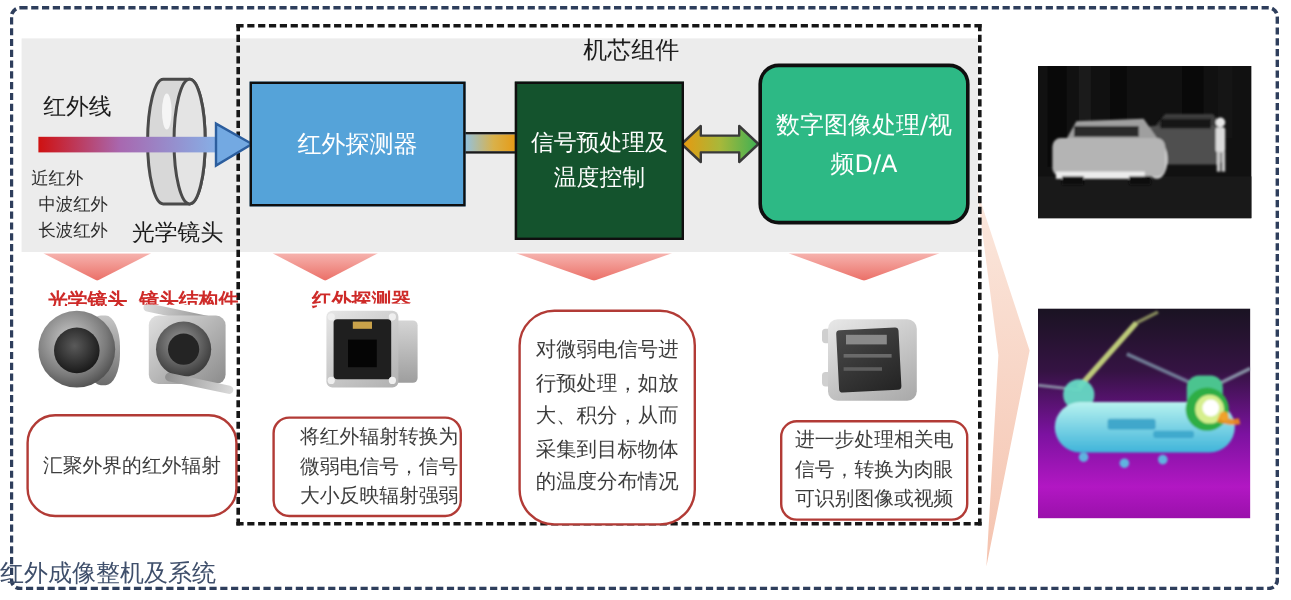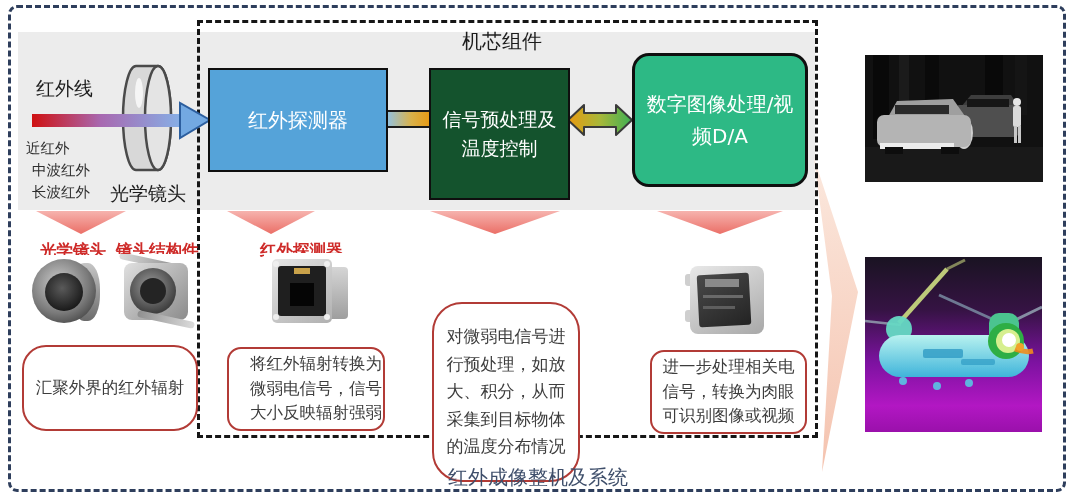--- a/index.html
+++ b/index.html
@@ -4,21 +4,21 @@
 <title>Infrared Imaging System Diagram</title>
 <style>
   html,body{margin:0;padding:0;background:#fff;}
   .stage{position:relative;width:1076px;height:500px;background:#ffffff;overflow:hidden;
          font-family:"DejaVu Sans","Liberation Sans",sans-serif;color:#1c1c1c;}
   .abs{position:absolute;}
   
   .outer-box{left:8px;top:5px;width:1058px;height:487px;border:3px dashed #2e3e5c;border-radius:9px;box-sizing:border-box;z-index:3;}
   .gray-panel{left:18px;top:32px;width:797px;height:178px;background:#ececec;z-index:1;}
   .inner-box{left:197px;top:20px;width:621px;height:418px;border:3px dashed #161616;box-sizing:border-box;z-index:3;}
-  .core-label{left:432px;top:28px;width:140px;text-align:center;font-size:20px;z-index:4;}
+  .core-label{left:456px;top:28px;width:140px;text-align:center;font-size:20px;z-index:4;}
   
   .ir-label{left:36px;top:76px;font-size:19px;z-index:4;}
   .lens-svg{left:112px;top:61px;z-index:4;}
   .beam-svg{left:30px;top:96px;z-index:5;}
   .wl{font-size:14.5px;color:#2e2e2e;z-index:4;}
   .wl1{left:26px;top:139px}.wl2{left:32px;top:161px}.wl3{left:32px;top:183px}
   .lens-label{left:110px;top:181px;font-size:19px;z-index:4;}
   
   .fbox{display:flex;align-items:center;justify-content:center;text-align:center;color:#fff;
         box-sizing:border-box;white-space:pre-line;z-index:5;}
@@ -59,28 +59,28 @@
   .cp-slot{position:absolute;left:21px;top:17px;width:34px;height:8px;background:#8a8a8a;}
   .cp-line1{position:absolute;left:19px;top:33px;width:40px;height:3px;background:#6a6a6a;}
   .cp-line2{position:absolute;left:19px;top:44px;width:32px;height:3px;background:#5e5e5e;}
   .cp-tab1{position:absolute;left:1px;top:12px;width:8px;height:12px;border-radius:3px;background:#cfcfcf;}
   .cp-tab2{position:absolute;left:1px;top:48px;width:8px;height:12px;border-radius:3px;background:#cfcfcf;}
   
   .desc{background:#fff;border:2px solid #b23b36;color:#3d3d3d;display:flex;align-items:center;justify-content:center;
         text-align:center;white-space:pre-line;box-sizing:border-box;z-index:4;}
   .desc1{left:22px;top:345px;width:176px;height:86px;border-radius:24px;font-size:16.5px;}
   .desc2{left:227px;top:347px;width:158px;height:84px;border-radius:14px;font-size:16.5px;line-height:1.5;padding-left:20px;}
-  .desc3{left:432px;top:258px;width:148px;height:180px;border-radius:30px;font-size:17px;line-height:1.62;margin-top:44px;}
+  .desc3{left:432px;top:258px;width:148px;height:180px;border-radius:30px;font-size:17px;line-height:1.62;}
   .desc4{left:650px;top:350px;width:157px;height:84px;border-radius:14px;font-size:16.5px;line-height:1.5;}
   
   .pale-svg{left:798px;top:156px;z-index:2;}
   .thermal{z-index:4;}
   .tcars{left:865px;top:55px;}
   .theli{left:865px;top:257px;}
-  .footer-label{left:0;top:464px;width:1076px;text-align:center;font-size:20px;color:#3f4f6b;z-index:4;}
+  .footer-label{left:0;top:464px;width:1076px;text-align:left;font-size:20px;color:#3f4f6b;z-index:4;}
 </style>
 </head>
 <body>
 
 <div class="stage">
 
   <div class="abs gray-panel"></div>
   <div class="abs outer-box"></div>
   <div class="abs inner-box"></div>
   <div class="abs core-label">机芯组件</div>

